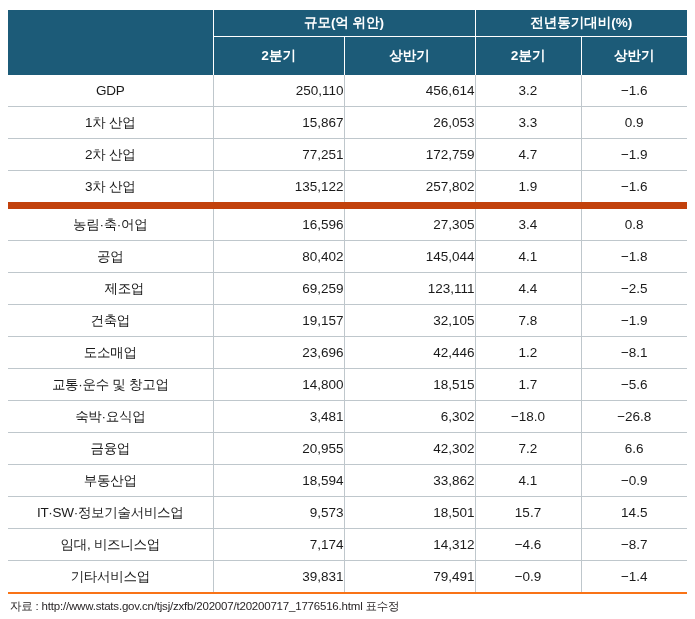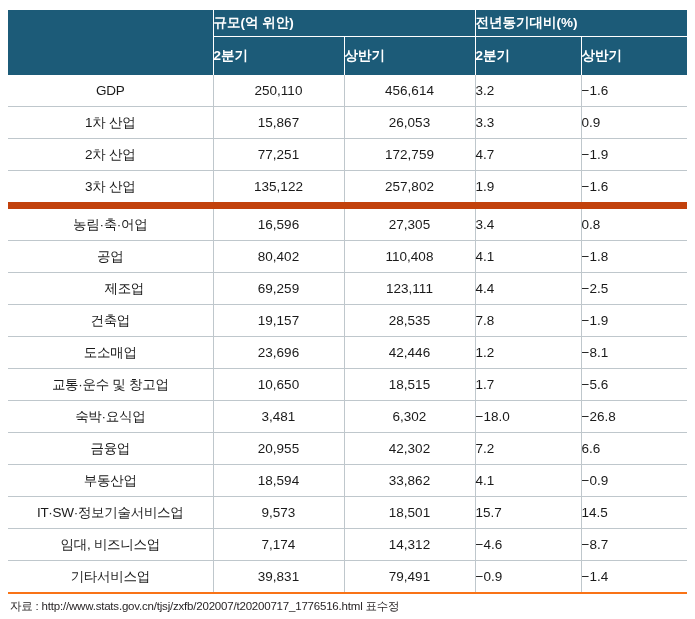--- a/index.html
+++ b/index.html
@@ -39,31 +39,32 @@
   table.gdp th, table.gdp td {
     padding: 0;
     margin: 0;
   }
   
   thead th {
     background: #1c5b78;
     color: #ffffff;
     font-weight: bold;
     font-size: 13.5px;
-    text-align: left;
+    text-align: center;
     height: 26px;
     border-right: 1px solid #ffffff;
     border-bottom: 1px solid #ffffff;
   }
   thead th.last {
     border-right: none;
   }
   thead tr.row2 th {
     border-bottom: none;
     height: 38px;
+    font-family: Liberation Mono, monospace;
   }
   thead th.corner {
     border-bottom: none;
   }
   
   tbody td {
     height: 31px;
     border-bottom: 1px solid #bfc7cc;
     font-size: 13.5px;
     color: #1a1a1a;
@@ -74,25 +75,26 @@
   td.label {
     text-align: center;
     padding-left: 14px;
     white-space: nowrap;
     letter-spacing: -0.3px;
   }
   td.label.indent {
     padding-left: 28px;
   }
   td.num {
-    text-align: center;
+    text-align: right;
     padding-right: 16px;
     font-variant-numeric: tabular-nums;
   }
   td.pct {
+    text-align: center;
   }
   td.sep {
     border-left: 1px solid #bfc7cc;
   }
   tbody tr.thickline td {
     border-bottom: 7px solid #c2410c;
   }
   .source {
     font-size: 11.5px;
     color: #231f20;
@@ -161,48 +163,48 @@
         <tr>
           <td class="label">농림·축·어업</td>
           <td class="num sep">16,596</td>
           <td class="num sep">27,305</td>
           <td class="pct sep">3.4</td>
           <td class="pct sep">0.8</td>
         </tr>
         <tr>
           <td class="label">공업</td>
           <td class="num sep">80,402</td>
-          <td class="num sep">110,408</td>
+          <td class="num sep">145,044</td>
           <td class="pct sep">4.1</td>
           <td class="pct sep">−1.8</td>
         </tr>
         <tr>
           <td class="label indent">제조업</td>
           <td class="num sep">69,259</td>
           <td class="num sep">123,111</td>
           <td class="pct sep">4.4</td>
           <td class="pct sep">−2.5</td>
         </tr>
         <tr>
           <td class="label">건축업</td>
           <td class="num sep">19,157</td>
-          <td class="num sep">28,535</td>
+          <td class="num sep">32,105</td>
           <td class="pct sep">7.8</td>
           <td class="pct sep">−1.9</td>
         </tr>
         <tr>
           <td class="label">도소매업</td>
           <td class="num sep">23,696</td>
           <td class="num sep">42,446</td>
           <td class="pct sep">1.2</td>
           <td class="pct sep">−8.1</td>
         </tr>
         <tr>
           <td class="label">교통·운수 및 창고업</td>
-          <td class="num sep">10,650</td>
+          <td class="num sep">14,800</td>
           <td class="num sep">18,515</td>
           <td class="pct sep">1.7</td>
           <td class="pct sep">−5.6</td>
         </tr>
         <tr>
           <td class="label">숙박·요식업</td>
           <td class="num sep">3,481</td>
           <td class="num sep">6,302</td>
           <td class="pct sep">−18.0</td>
           <td class="pct sep">−26.8</td>

